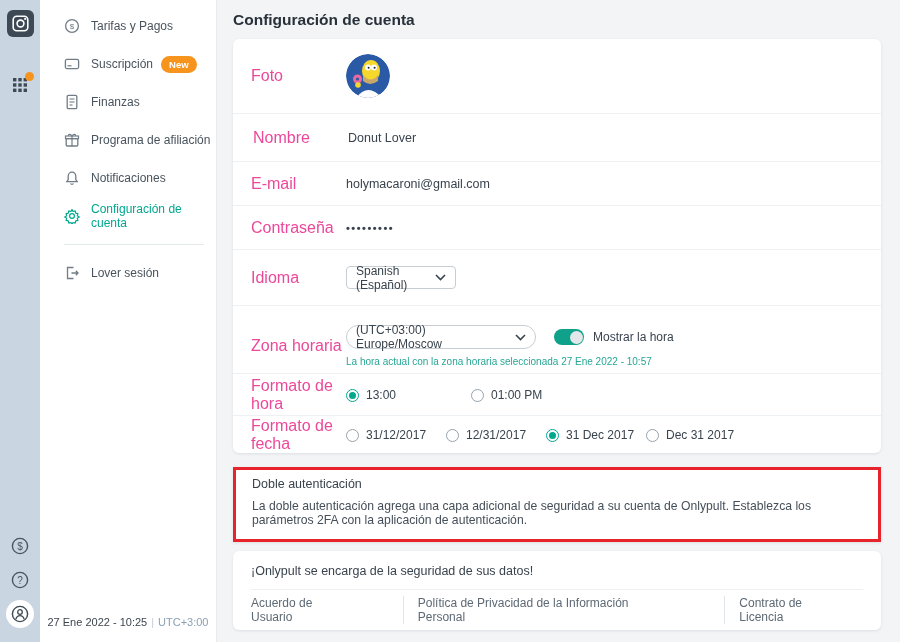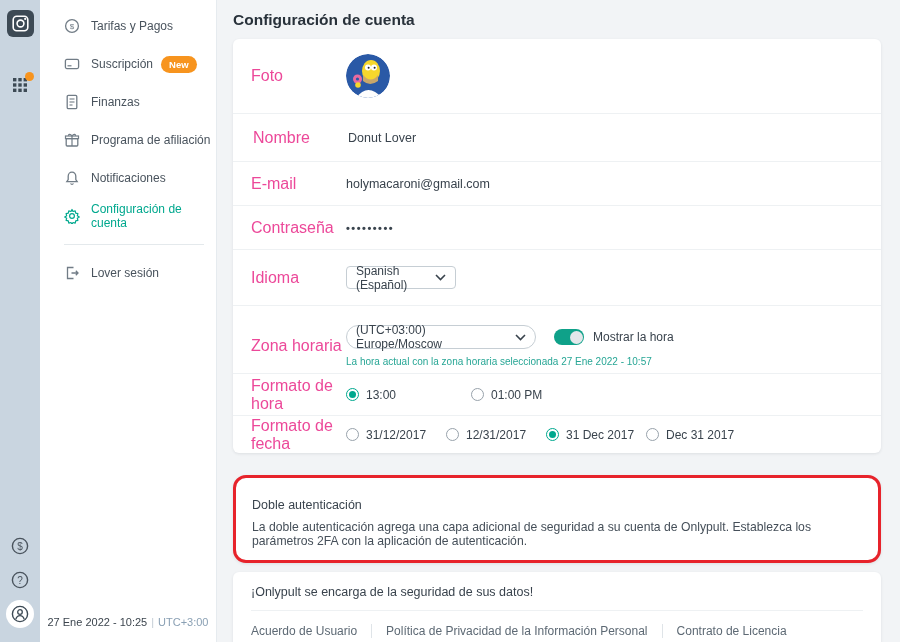--- a/index.html
+++ b/index.html
@@ -57,43 +57,43 @@
 
   .tz-col { display:flex; flex-direction:column; }
   .tz-line { display:flex; align-items:center; }
   .tz-hint { font-size:10px; color:#27a695; margin-top:7px; }
 
   .toggle { width:30px; height:16px; border-radius:8px; background:#0fa189; position:relative; display:inline-block; cursor:pointer; flex-shrink:0; }
   .toggle .knob { position:absolute; top:1.5px; left:16px; width:13px; height:13px; border-radius:50%; background:#e3e7ea; }
   .toggle-label { font-size:12px; color:#39434d; margin-left:9px; }
   .tz-line .toggle { margin-left:18px; }
 
-  .radio-opt { display:inline-flex; align-items:flex-start; cursor:pointer; font-size:12px; color:#39434d; }
+  .radio-opt { display:inline-flex; align-items:flex-end; cursor:pointer; font-size:12px; color:#39434d; }
   .radio { width:13px; height:13px; border-radius:50%; border:1.5px solid #98a2ab; background:#fff; margin-right:7px; position:relative; flex-shrink:0; }
   .radio.sel { border-color:#00a88e; }
   .radio.sel::after { content:""; position:absolute; inset:2px; border-radius:50%; background:#00a88e; }
   .opt-hora { width:125px; }
   .opt-fecha { width:100px; }
 
   
-  .twofa-card { margin-top:22px; border:3px solid #e7232b; border-radius:13px; padding:20px 16px 12px; }
+  .twofa-card { margin-top:14px; border:3px solid #e7232b; border-radius:0; padding:7px 16px 12px; }
   .twofa-title { font-size:12.5px; color:#39434d; }
   .twofa-desc { font-size:12.2px; color:#454f59; margin-top:8px; }
   .twofa-toggle-line { display:flex; align-items:center; margin-top:11px; }
   .red-arrow { display:inline-flex; align-items:center; margin-left:22px; }
   .red-arrow .head { width:0; height:0; border-top:7px solid transparent; border-bottom:7px solid transparent; border-right:11px solid #e7232b; }
   .red-arrow .shaft { width:24px; height:5px; background:#e7232b; }
 
   
   .footer-card { margin-top:9px; padding:13px 18px 0; }
   .footer-headline { font-size:12.5px; color:#39434d; padding-bottom:11px; border-bottom:1px solid #eef1f3; }
   .footer-links { display:flex; align-items:center; height:40px; }
   .footer-link { font-size:12px; color:#5d6974; cursor:pointer; padding:0 14px; }
   .footer-link:first-child { padding-left:0; }
-  .footer-link + .footer-link { border-left:1px solid #dfe4e8; }
+  .footer-link + .footer-link { border-left:1px solid #dfe4e8;margin-left:32px; }
 </style>
 </head>
 <body>
 
 <div class="app">
 
   <div class="rail">
     <div class="rail-tile">
       <svg width="17" height="17" viewBox="0 0 17 17">
         <rect x="1.2" y="1.2" width="14.6" height="14.6" rx="3.5" fill="none" stroke="#fff" stroke-width="1.6"></rect>

